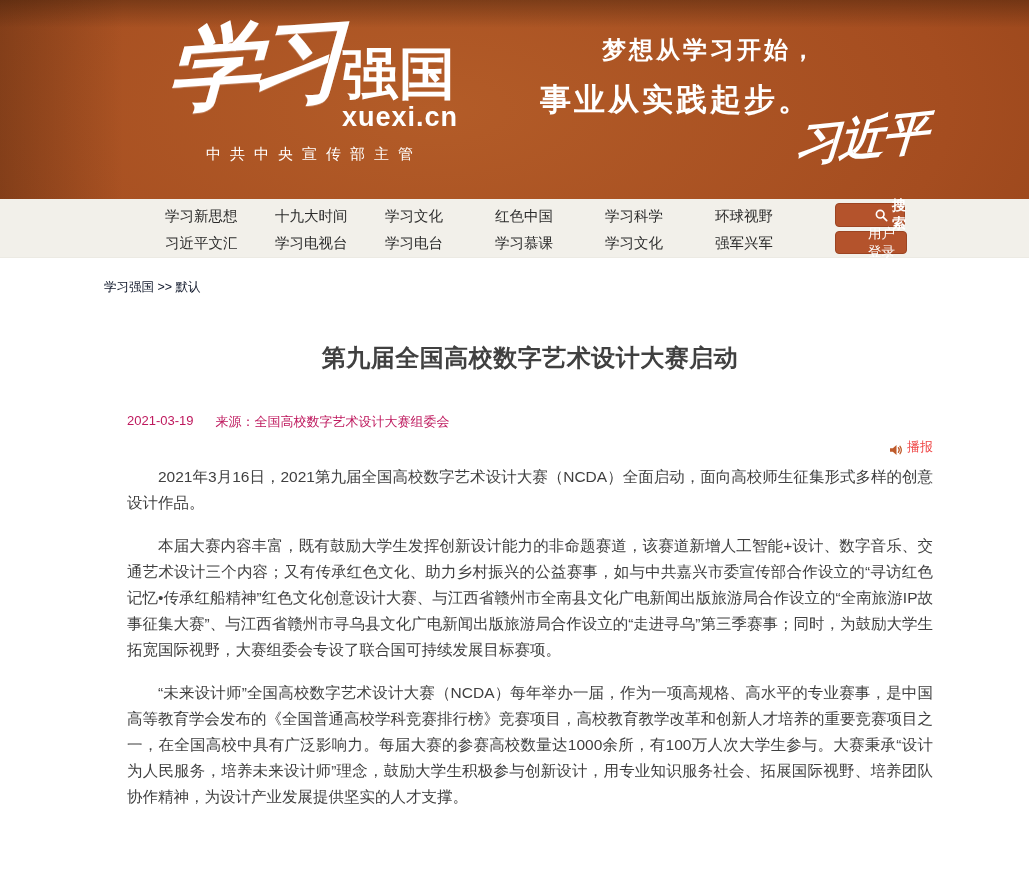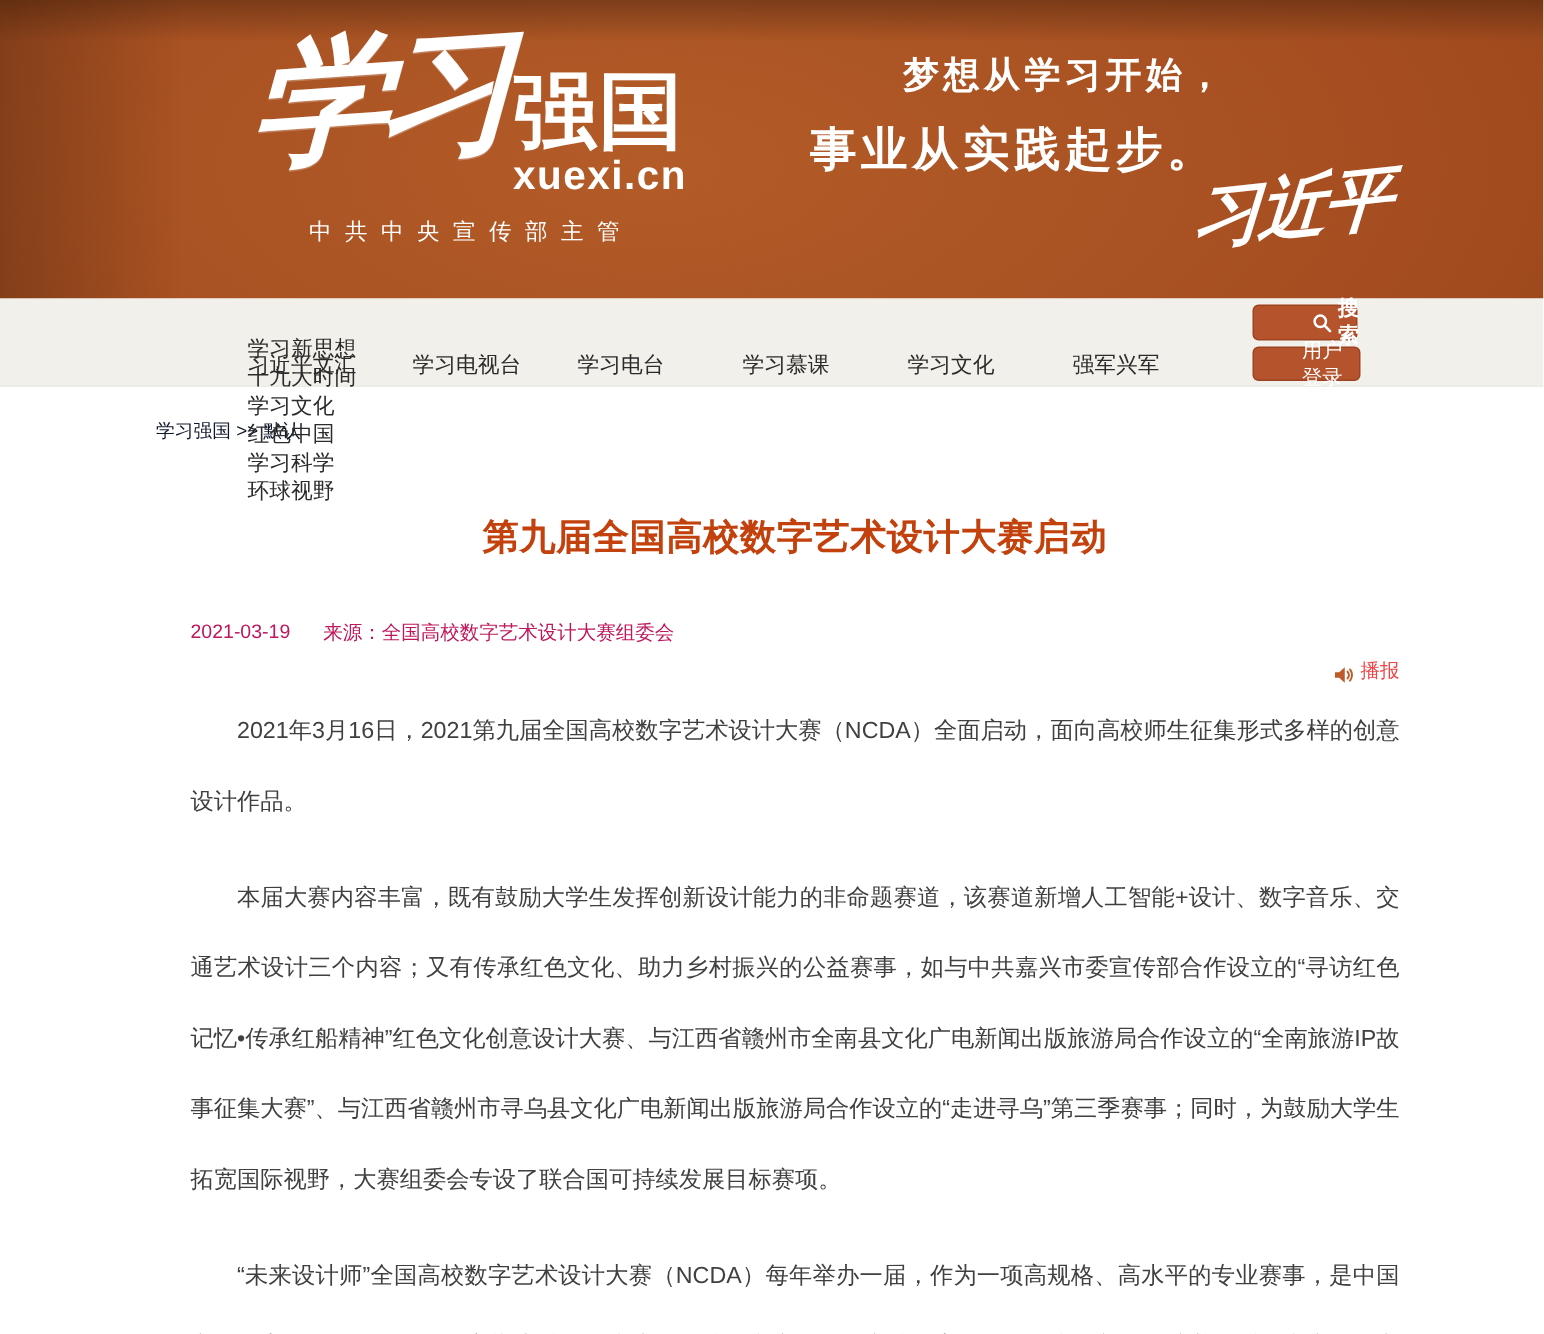--- a/index.html
+++ b/index.html
@@ -45,21 +45,21 @@
     font-size:46px; font-weight:bold; font-style:italic;
     transform:rotate(-6deg) skewX(-10deg); letter-spacing:-2px;
   }
 
   
   .nav-bar {
     position:relative; width:1029px; height:59px;
     background:#f2f0ea; border-bottom:1px solid #eceae3;
   }
   .nav-row { position:absolute; left:165px; display:flex; }
-  .nav-row.row1 { top:24px;flex-direction:column; }
+  .nav-row.row1 { top:8px; }
   .nav-row.row2 { top:35px; }
   .nav-item {
     width:110px; font-size:14.5px; color:#2b2b2b; cursor:pointer; white-space:nowrap;
   }
   .nav-buttons { position:absolute; left:835px; top:4px; }
   .btn {
     display:flex; align-items:center; justify-content:center;
     background:#b4532c; border:1px solid #9c4422; border-radius:4px;
     color:#fff; cursor:pointer;
   }
@@ -68,32 +68,32 @@
   .search-glyph { display:inline-flex; }
 
   
   .breadcrumb {
     margin:21px 0 0 104px; font-size:12.5px; color:#0f172a; cursor:default;
   }
 
   
   .article { width:806px; margin:46px 0 0 127px; }
   .article-title {
-    text-align:center; font-size:24px; font-weight:bold; color:#c2410c;
+    text-align:center; font-size:24px; font-weight:bold; color:#404040;
     letter-spacing:0.5px;
   }
   .article-meta { margin-top:39px; font-size:13px; color:#be185d; display:flex; }
   .article-date { margin-right:22px; }
   .broadcast-row {
     margin-top:7px; display:flex; justify-content:flex-end; align-items:flex-end;
     color:#ef4444; font-size:13px; cursor:pointer; gap:4px;
   }
   .article-body { margin-top:8px; }
   .article-body p {
-    font-size:15.5px; line-height:47px; color:#404040;
+    font-size:15.5px; line-height:26px; color:#404040;
     text-indent:2em; text-align:justify; margin-bottom:17px;
   }
 </style>
 </head>
 <body>
 
 <div class="site-header">
   <div class="logo-wrap">
     <div class="logo-row">
       <div class="logo-calligraphy">学习</div>

